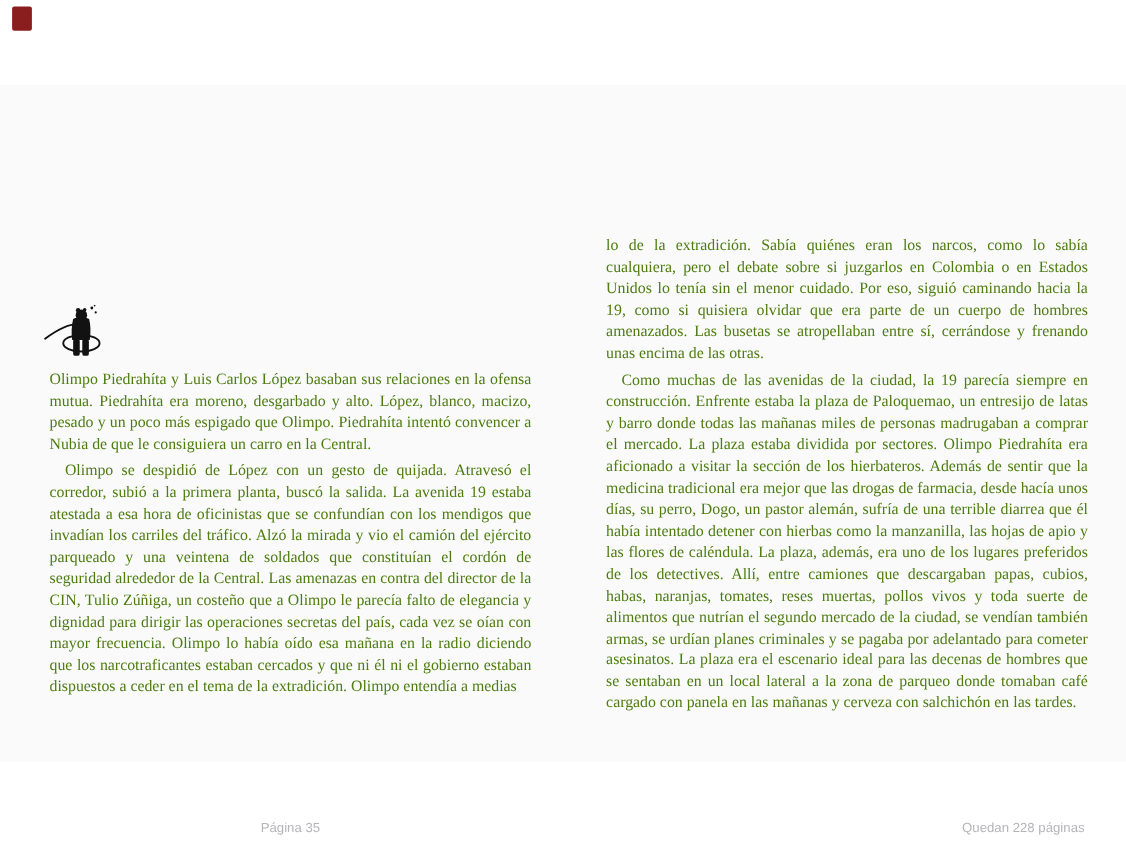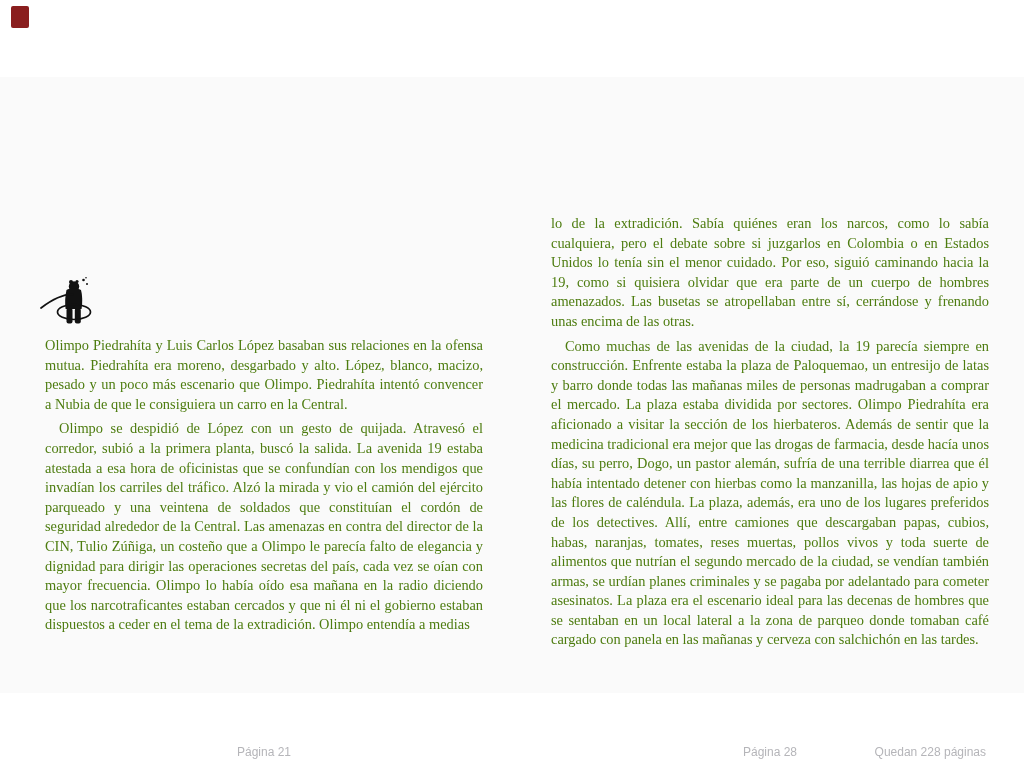--- a/index.html
+++ b/index.html
@@ -74,28 +74,27 @@
         <circle cx="43.5" cy="3" r="1.3"></circle>
         <circle cx="47" cy="7" r="1"></circle>
         <circle cx="46" cy="0.8" r="0.8"></circle>
       </g>
       <path d="M1,31 C13,22 23,17 33,17.5" fill="none" stroke="#121212" stroke-width="1.7" stroke-linecap="round"></path>
       <ellipse cx="34" cy="35" rx="16.5" ry="7.5" fill="none" stroke="#121212" stroke-width="1.7"></ellipse>
     </svg>
   </div>
 
   <div class="col col-left">
-      <p>Olimpo Piedrahíta y Luis Carlos López basaban sus relaciones en la ofensa mutua. Piedrahíta era moreno, desgarbado y alto. López, blanco, macizo, pesado y un poco más escenario que Olimpo. Piedrahíta intentó convencer a Nubia de que le consiguiera un carro en la Central.</p>
+      <p>Olimpo Piedrahíta y Luis Carlos López basaban sus relaciones en la ofensa mutua. Piedrahíta era moreno, desgarbado y alto. López, blanco, macizo, pesado y un poco más espigado que Olimpo. Piedrahíta intentó convencer a Nubia de que le consiguiera un carro en la Central.</p>
       <p>Olimpo se despidió de López con un gesto de quijada. Atravesó el corredor, subió a la primera planta, buscó la salida. La avenida 19 estaba atestada a esa hora de oficinistas que se confundían con los mendigos que invadían los carriles del tráfico. Alzó la mirada y vio el camión del ejército parqueado y una veintena de soldados que constituían el cordón de seguridad alrededor de la Central. Las amenazas en contra del director de la CIN, Tulio Zúñiga, un costeño que a Olimpo le parecía falto de elegancia y dignidad para dirigir las operaciones secretas del país, cada vez se oían con mayor frecuencia. Olimpo lo había oído esa mañana en la radio diciendo que los narcotraficantes estaban cercados y que ni él ni el gobierno estaban dispuestos a ceder en el tema de la extradición. Olimpo entendía a medias</p>
     </div>
 
   <div class="col col-right">
       <p>lo de la extradición. Sabía quiénes eran los narcos, como lo sabía cualquiera, pero el debate sobre si juzgarlos en Colombia o en Estados Unidos lo tenía sin el menor cuidado. Por eso, siguió caminando hacia la 19, como si quisiera olvidar que era parte de un cuerpo de hombres amenazados. Las busetas se atropellaban entre sí, cerrándose y frenando unas encima de las otras.</p>
       <p>Como muchas de las avenidas de la ciudad, la 19 parecía siempre en construcción. Enfrente estaba la plaza de Paloquemao, un entresijo de latas y barro donde todas las mañanas miles de personas madrugaban a comprar el mercado. La plaza estaba dividida por sectores. Olimpo Piedrahíta era aficionado a visitar la sección de los hierbateros. Además de sentir que la medicina tradicional era mejor que las drogas de farmacia, desde hacía unos días, su perro, Dogo, un pastor alemán, sufría de una terrible diarrea que él había intentado detener con hierbas como la manzanilla, las hojas de apio y las flores de caléndula. La plaza, además, era uno de los lugares preferidos de los detectives. Allí, entre camiones que descargaban papas, cubios, habas, naranjas, tomates, reses muertas, pollos vivos y toda suerte de alimentos que nutrían el segundo mercado de la ciudad, se vendían también armas, se urdían planes criminales y se pagaba por adelantado para cometer asesinatos. La plaza era el escenario ideal para las decenas de hombres que se sentaban en un local lateral a la zona de parqueo donde tomaban café cargado con panela en las mañanas y cerveza con salchichón en las tardes.</p>
     </div>
 
-  <div class="footer-label pn-left">Página 21</div>
+  <div class="footer-label pn-left">Página 35</div>
 
-  <div class="footer-label pn-right">Página 28</div>
 
   <div class="footer-label remaining">Quedan 228 páginas</div>
 
 </div>
 
 </body></html>

